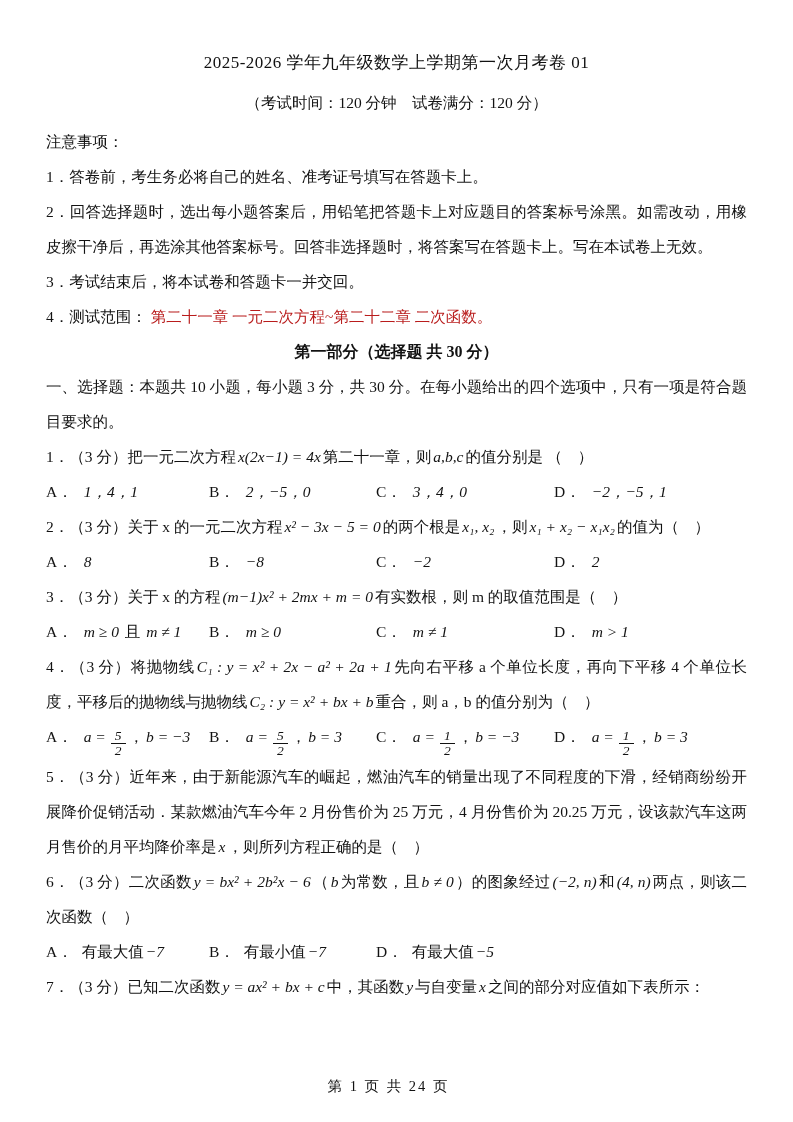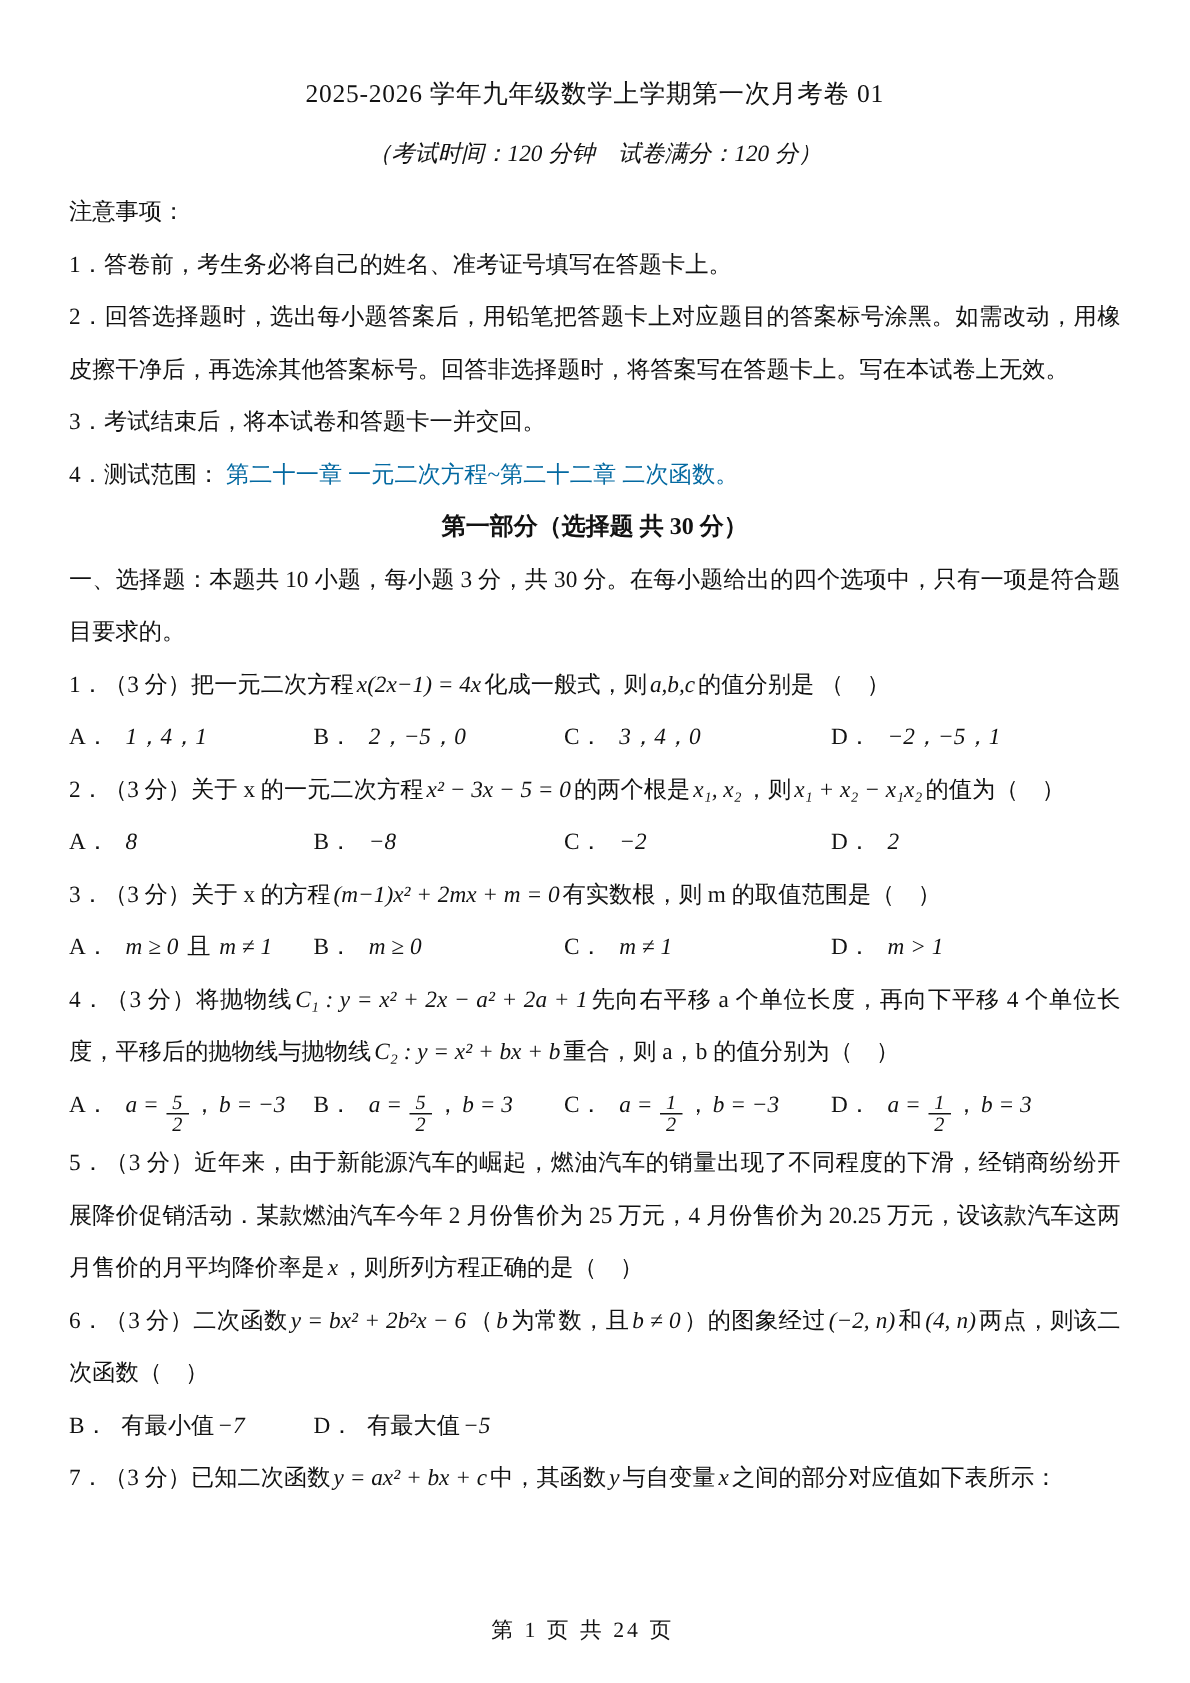--- a/index.html
+++ b/index.html
@@ -6,21 +6,21 @@
   body {
     width: 793px; height: 1122px; position: relative; overflow: hidden;
     font-family: "Liberation Serif", "DejaVu Serif", serif;
     color: #121212;
   }
   .page { padding: 50px 46px 0 46px; }
   .title {
     font-size: 17px; font-weight: normal; text-align: center; line-height: 26px;
     letter-spacing: 0.5px;
   }
-  .subtitle { font-size: 15.5px; text-align: center; margin-top: 15px; line-height: 24px; font-style: italic; }
+  .subtitle { font-size: 15.5px; text-align: center; margin-top: 15px; line-height: 24px; }
   .para {
     font-size: 15.5px; line-height: 35px; text-align: justify;
   }
   .notices { margin-top: 9px; }
   .section-heading {
     font-size: 16px; font-weight: bold; text-align: center; line-height: 35px;
   }
   .red { color: #CC3333; }
   .math {
     font-style: italic;
@@ -50,30 +50,30 @@
   <div class="title">2025-2026 学年九年级数学上学期第一次月考卷 01</div>
   <div class="subtitle">（考试时间：120 分钟　试卷满分：120 分）</div>
 
   <div class="notices">
     <div class="para">注意事项：</div>
     <div class="para">1．答卷前，考生务必将自己的姓名、准考证号填写在答题卡上。</div>
     <div class="para">2．回答选择题时，选出每小题答案后，用铅笔把答题卡上对应题目的答案标号涂黑。如需改动，用橡皮擦干净后，再选涂其他答案标号。回答非选择题时，将答案写在答题卡上。写在本试卷上无效。</div>
     <div class="para">3．考试结束后，将本试卷和答题卡一并交回。</div>
     <div class="para">
       <span>4．测试范围：</span>
-      <span class="red" style="color: #0369a1;">第二十一章 一元二次方程~第二十二章 二次函数。</span>
+      <span class="red" style="color: #b91c1c;">第二十一章 一元二次方程~第二十二章 二次函数。</span>
     </div>
   </div>
 
   <div class="section-heading">第一部分（选择题 共 30 分）</div>
   <div class="para">一、选择题：本题共 10 小题，每小题 3 分，共 30 分。在每小题给出的四个选项中，只有一项是符合题目要求的。</div>
 
   <div id="questions">
       <div class="question">
-        <div class="para q-stem"><span class="cn">1．（3 分）把一元二次方程</span><span class="math">x(2x−1) = 4x</span><span class="cn">化成一般式，则</span><span class="math">a,b,c</span><span class="cn">的值分别是 （　）</span></div>
+        <div class="para q-stem"><span class="cn">1．（3 分）把一元二次方程</span><span class="math">x(2x−1) = 4x</span><span class="cn">第二十一章，则</span><span class="math">a,b,c</span><span class="cn">的值分别是 （　）</span></div>
         <div class="q-options">
           <div class="opt"><span class="opt-label">A．</span><span class="math">1，4，1</span></div>
           <div class="opt"><span class="opt-label">B．</span><span class="math">2，−5，0</span></div>
           <div class="opt"><span class="opt-label">C．</span><span class="math">3，4，0</span></div>
           <div class="opt"><span class="opt-label">D．</span><span class="math">−2，−5，1</span></div>
         </div>
       </div>
       <div class="question">
         <div class="para q-stem"><span class="cn">2．（3 分）关于 x 的一元二次方程</span><span class="math">x² − 3x − 5 = 0</span><span class="cn">的两个根是</span><span class="math">x₁, x₂</span><span class="cn">，则</span><span class="math">x₁ + x₂ − x₁x₂</span><span class="cn">的值为（　）</span></div>
         <div class="q-options">
@@ -100,20 +100,21 @@
           <div class="opt"><span class="opt-label">C．</span><span class="math">a =</span><span class="frac"><span class="num">1</span><span class="den">2</span></span><span class="cn">，</span><span class="math">b = −3</span></div>
           <div class="opt"><span class="opt-label">D．</span><span class="math">a =</span><span class="frac"><span class="num">1</span><span class="den">2</span></span><span class="cn">，</span><span class="math">b = 3</span></div>
         </div>
       </div>
       <div class="question">
         <div class="para q-stem"><span class="cn">5．（3 分）近年来，由于新能源汽车的崛起，燃油汽车的销量出现了不同程度的下滑，经销商纷纷开展降价促销活动．某款燃油汽车今年 2 月份售价为 25 万元，4 月份售价为 20.25 万元，设该款汽车这两月售价的月平均降价率是</span><span class="math">x</span><span class="cn">，则所列方程正确的是（　）</span></div>
       </div>
       <div class="question">
         <div class="para q-stem"><span class="cn">6．（3 分）二次函数</span><span class="math">y = bx² + 2b²x − 6</span><span class="cn">（</span><span class="math">b</span><span class="cn">为常数，且</span><span class="math">b ≠ 0</span><span class="cn">）的图象经过</span><span class="math">(−2, n)</span><span class="cn">和</span><span class="math">(4, n)</span><span class="cn">两点，则该二次函数（　）</span></div>
         <div class="q-options">
+          <div class="opt"><span class="opt-label">A．</span><span class="cn">有最大值</span><span class="math">−7</span></div>
           <div class="opt"><span class="opt-label">B．</span><span class="cn">有最小值</span><span class="math">−7</span></div>
           <div class="opt"><span class="opt-label">D．</span><span class="cn">有最大值</span><span class="math">−5</span></div>
         </div>
       </div>
       <div class="question">
         <div class="para q-stem"><span class="cn">7．（3 分）已知二次函数</span><span class="math">y = ax² + bx + c</span><span class="cn">中，其函数</span><span class="math">y</span><span class="cn">与自变量</span><span class="math">x</span><span class="cn">之间的部分对应值如下表所示：</span></div>
       </div>
     </div>
 </div>
 

